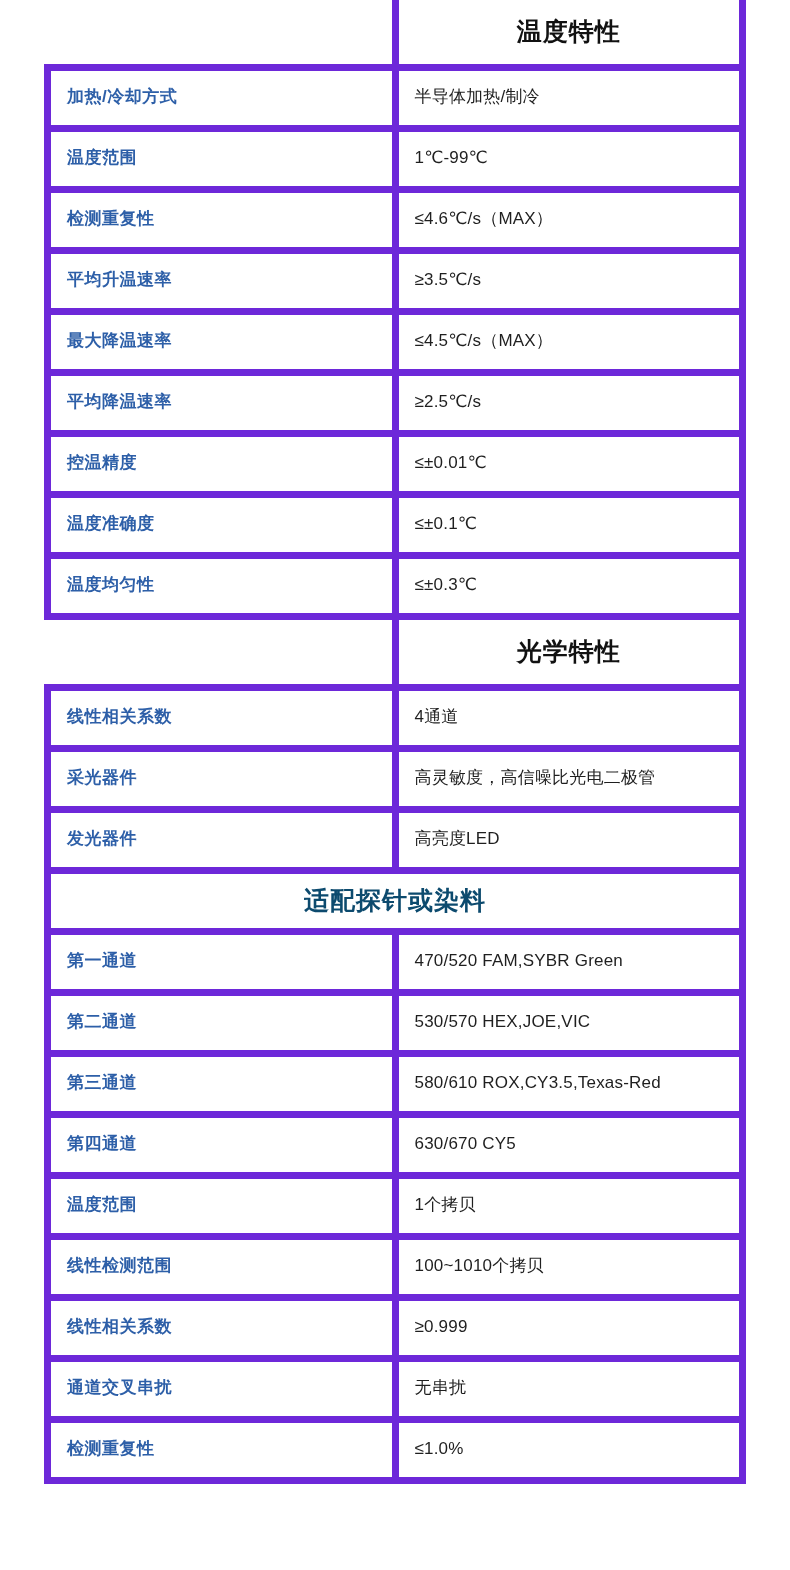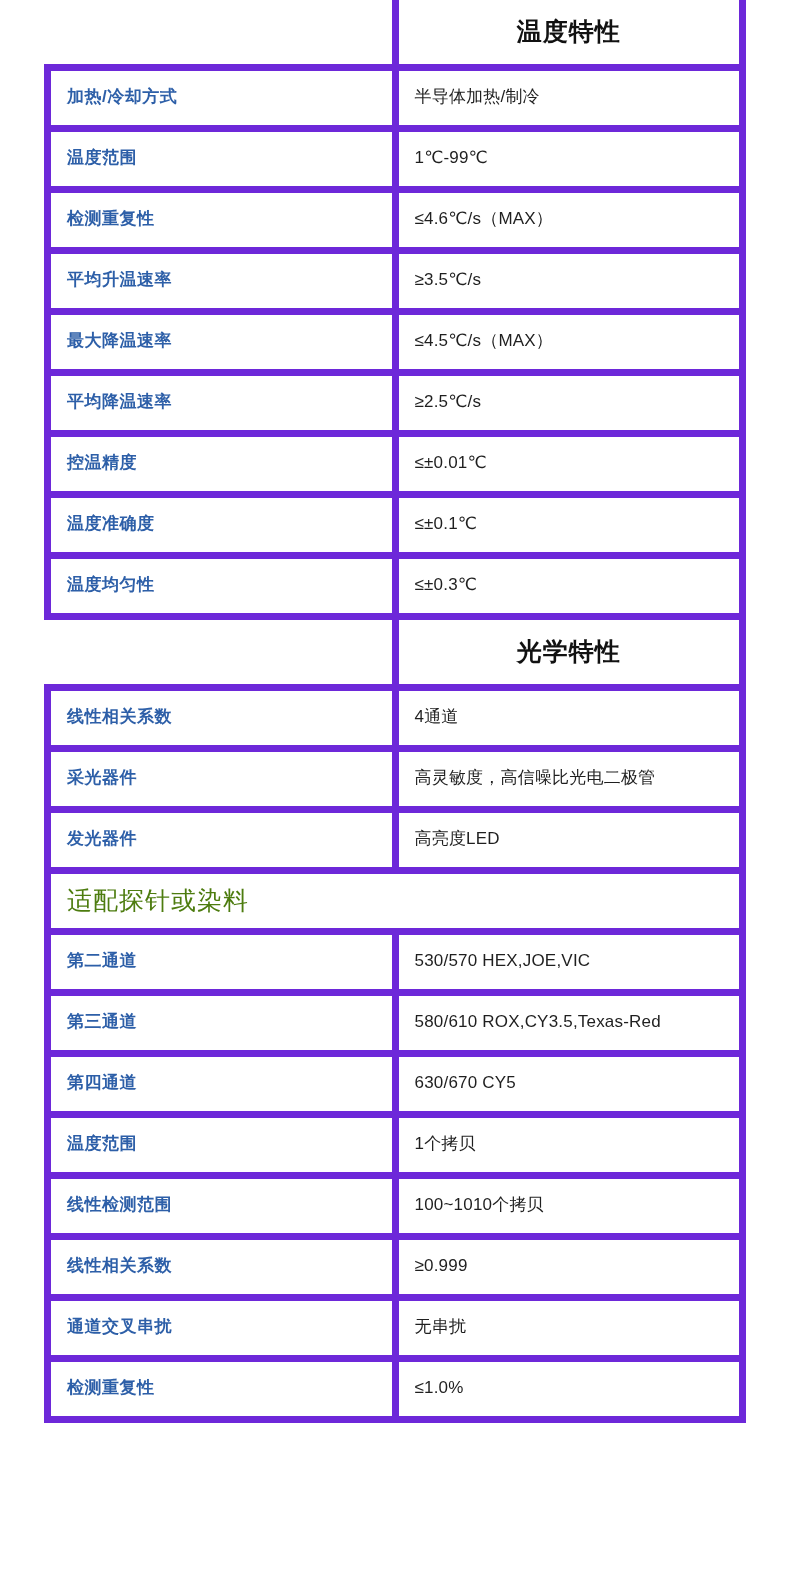--- a/index.html
+++ b/index.html
@@ -60,23 +60,24 @@
   }
   tr.section.first td {
     border-top: none;
   }
   tr.section td.blankcell {
     border-left: none;
     border-top: none;
     background: #ffffff;
   }
   tr.section-full td {
-    font-weight: normal;
+    text-align: center;
+    font-weight: bold;
     font-size: 25px;
-    color: #4d7c0f;
+    color: #0c4a6e;
     letter-spacing: 1px;
   }
   .top-stub {
     position: absolute;
     left: 44px;
     top: 0;
     width: 702px;
     height: 6px;
   }
   .bottom-space {
@@ -147,20 +148,24 @@
       </tr>
       <tr>
         <td class="label">发光器件</td>
         <td class="value">高亮度LED</td>
       </tr>
 
       <tr class="section-full">
         <td colspan="2">适配探针或染料</td>
       </tr>
       <tr>
+        <td class="label">第一通道</td>
+        <td class="value">470/520   FAM,SYBR Green</td>
+      </tr>
+      <tr>
         <td class="label">第二通道</td>
         <td class="value">530/570   HEX,JOE,VIC</td>
       </tr>
       <tr>
         <td class="label">第三通道</td>
         <td class="value">580/610 ROX,CY3.5,Texas-Red</td>
       </tr>
       <tr>
         <td class="label">第四通道</td>
         <td class="value">630/670 CY5</td>

